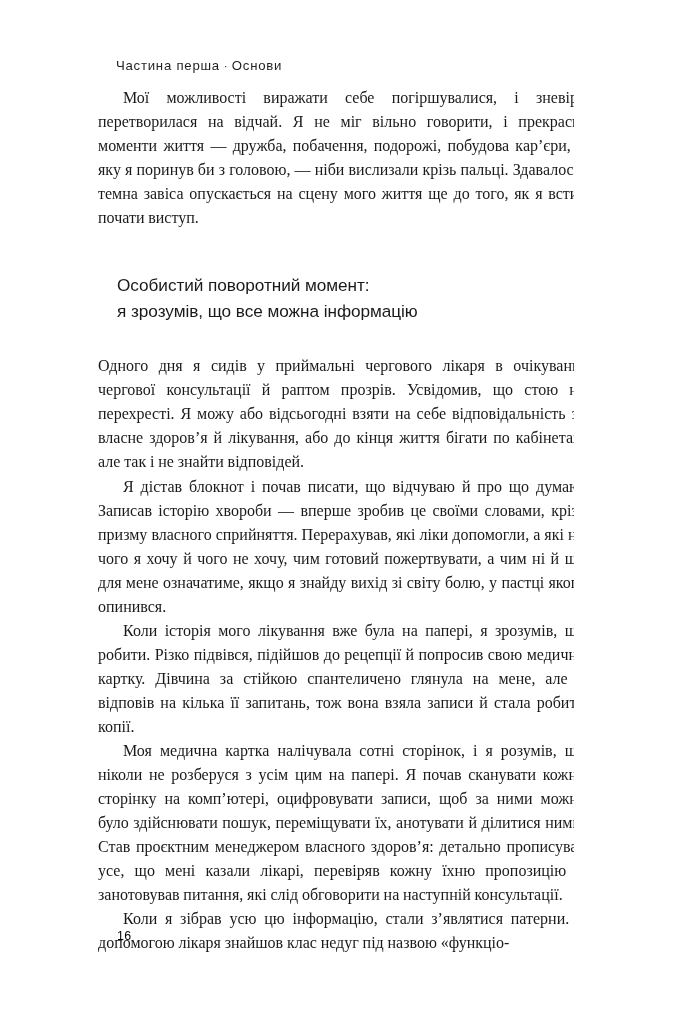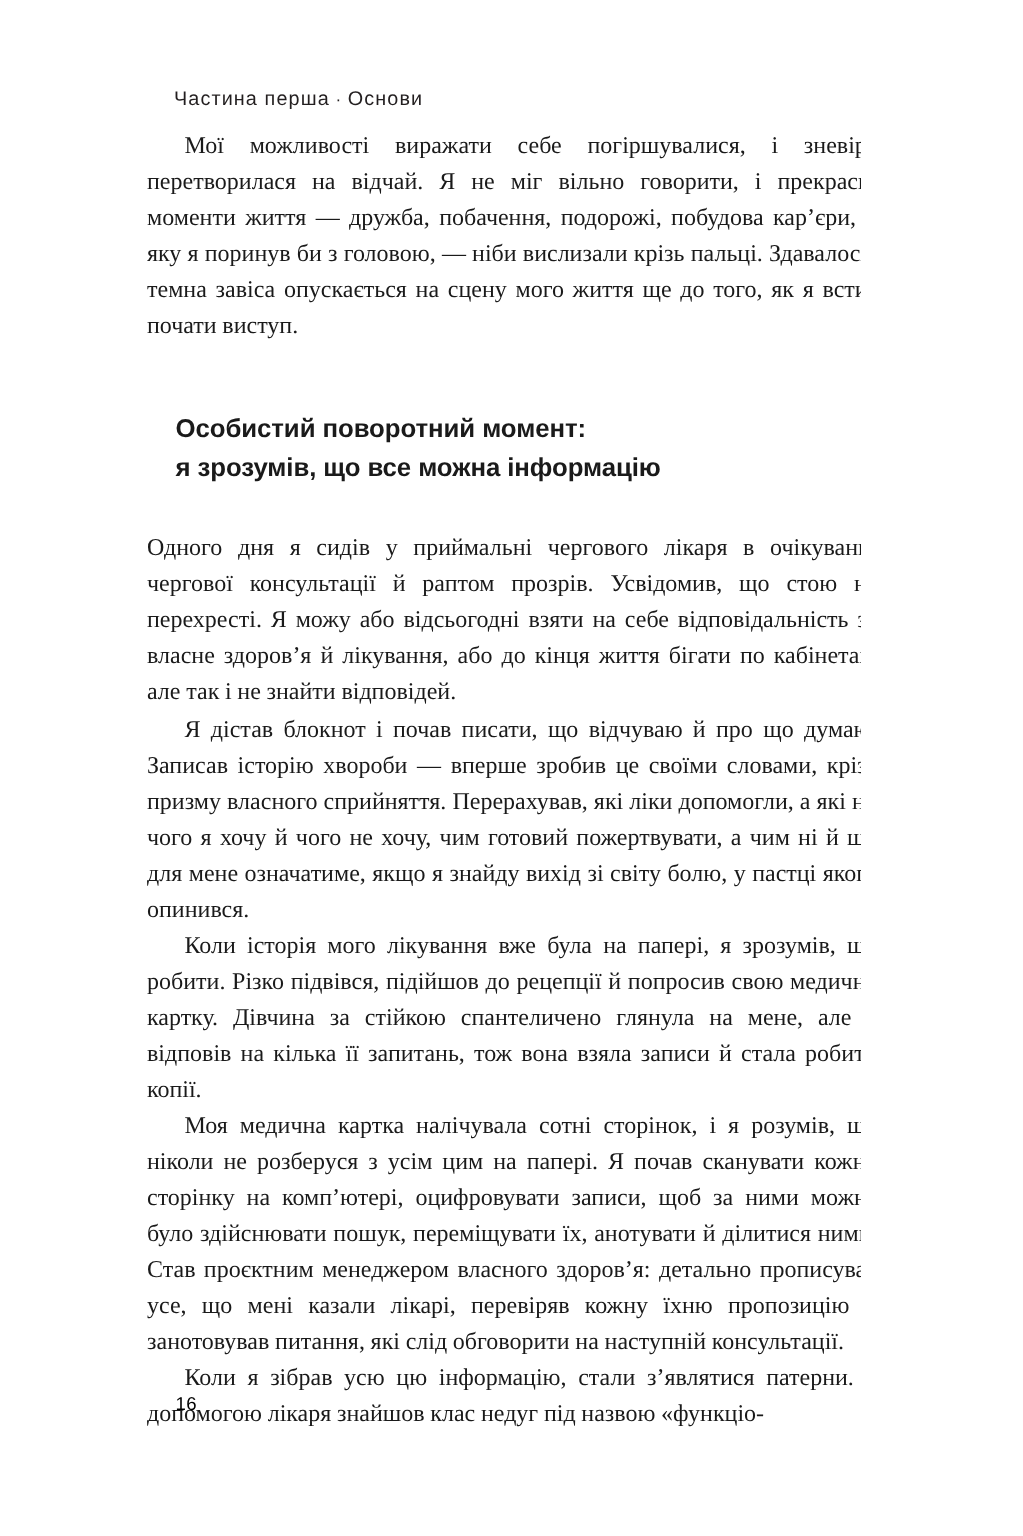--- a/index.html
+++ b/index.html
@@ -57,21 +57,21 @@
   }
   p.body.indent {
     text-indent: 25px;
   }
 
   
   .section-heading {
     margin: 0;
     padding: 0;
     font-family: "Liberation Sans", "DejaVu Sans", sans-serif;
-    font-weight: bold;
+    font-weight: normal;
     font-size: 17.2px;
     line-height: 26px;
     color: #1a1a1a;
     letter-spacing: -0.05px;
   }
   .heading-block {
     margin-top: 42px;
     margin-bottom: 30px;
     padding-left: 19px;
   }

